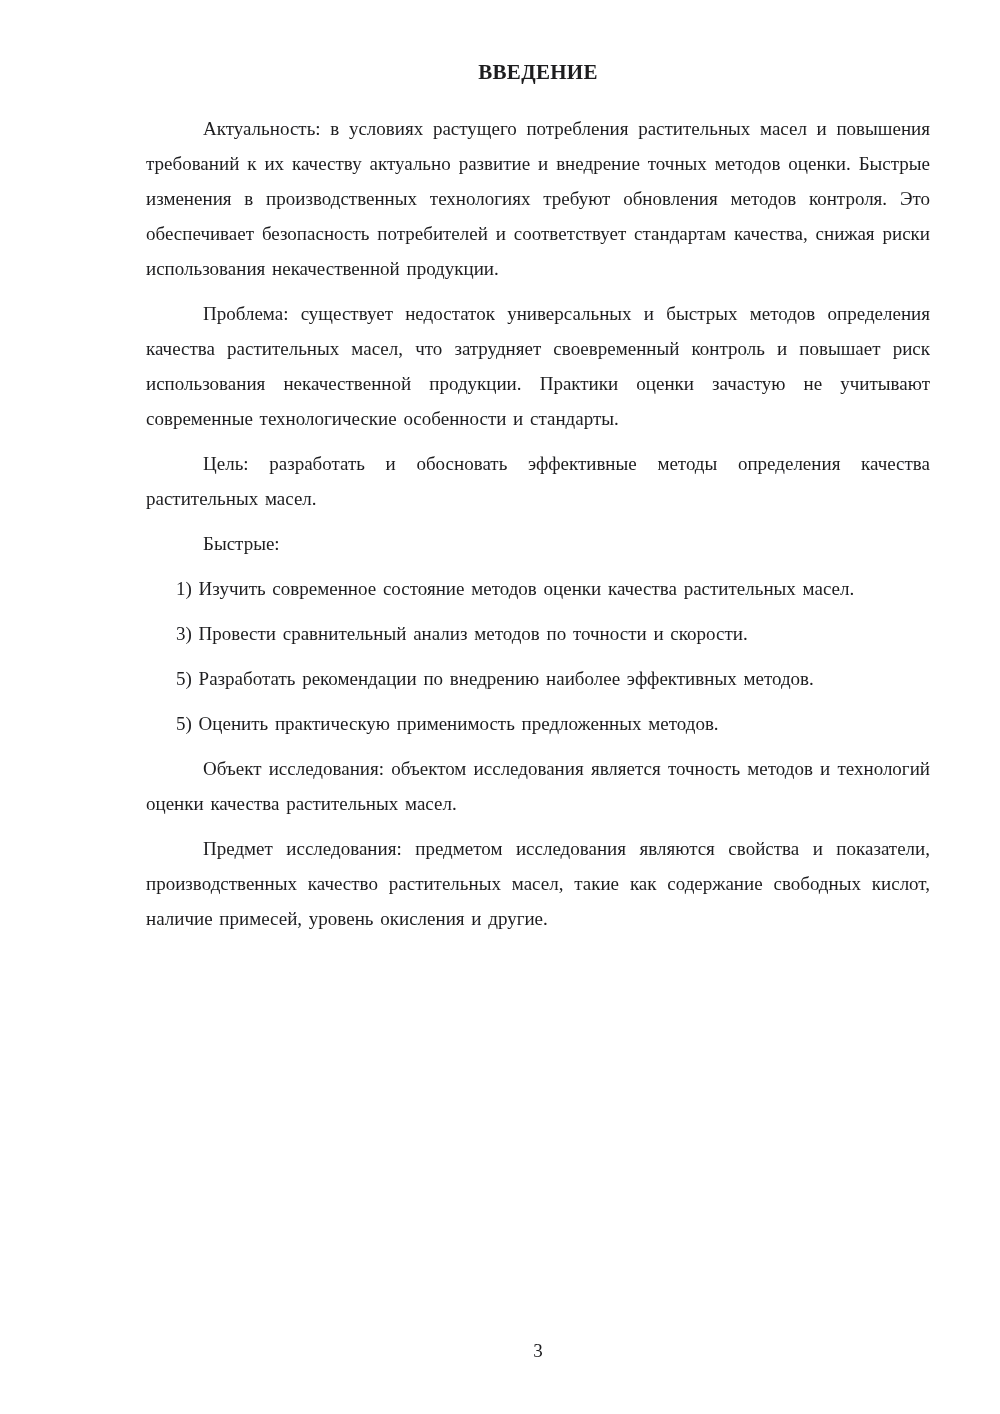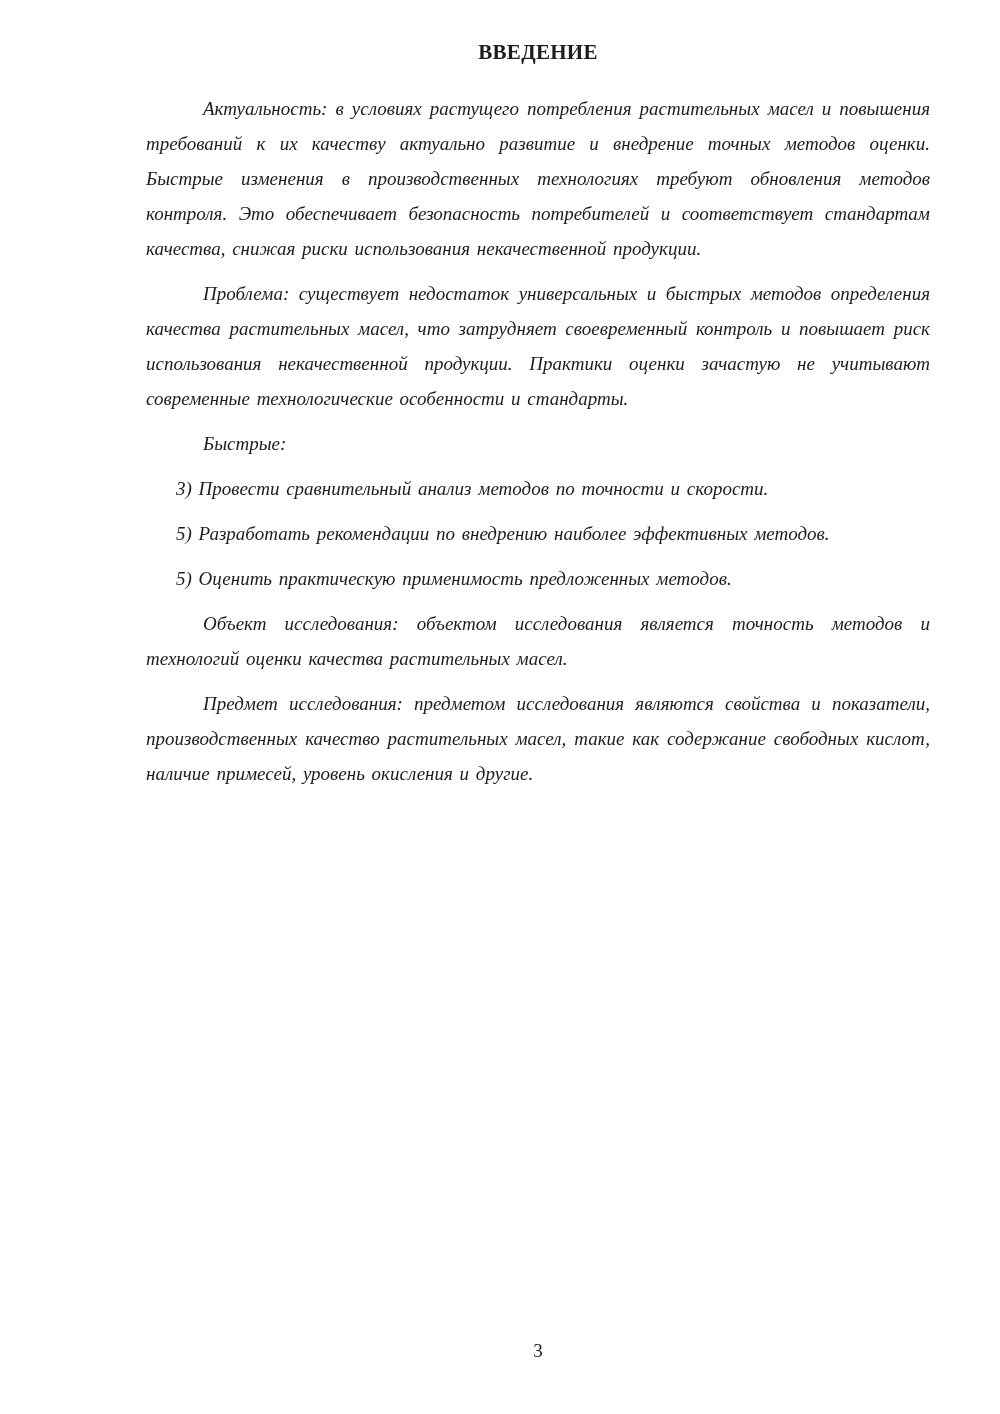--- a/index.html
+++ b/index.html
@@ -12,38 +12,37 @@
     height: 1414px;
     font-family: "Liberation Serif", serif;
     color: #1d1d1f;
     position: relative;
     overflow: hidden;
   }
   .page {
     box-sizing: border-box;
     width: 1000px;
     height: 1414px;
-    padding: 40px 70px 0 146px;
+    padding: 60px 70px 0 146px;
     position: relative;
   }
   .doc-title {
     font-size: 21px;
     font-weight: bold;
     text-align: center;
     margin: 0 0 26px 0;
     letter-spacing: 0.3px;
   }
   p.para {
     font-size: 19px;
     line-height: 35px;
     text-align: justify;
     text-indent: 57px;
     margin: 0 0 10px 0;
     word-spacing: 2px;
-    font-style: italic;
   }
   p.para.list {
     text-indent: 30px;
   }
   .page-number {
     position: absolute;
     bottom: 52px;
     left: 146px;
     right: 70px;
     text-align: center;
@@ -54,23 +53,25 @@
 <body>
 
 <div class="page">
 
   <h1 class="doc-title">ВВЕДЕНИЕ</h1>
 
   <p class="para">Актуальность: в условиях растущего потребления растительных масел и повышения требований к их качеству актуально развитие и внедрение точных методов оценки. Быстрые изменения в производственных технологиях требуют обновления методов контроля. Это обеспечивает безопасность потребителей и соответствует стандартам качества, снижая риски использования некачественной продукции.</p>
 
   <p class="para">Проблема: существует недостаток универсальных и быстрых методов определения качества растительных масел, что затрудняет своевременный контроль и повышает риск использования некачественной продукции. Практики оценки зачастую не учитывают современные технологические особенности и стандарты.</p>
 
+  <p class="para">Цель: разработать и обосновать эффективные методы определения качества растительных масел.</p>
 
   <p class="para">Быстрые:</p>
 
+  <p class="para list">1) Изучить современное состояние методов оценки качества растительных масел.</p>
 
 
   <p class="para list">3) Провести сравнительный анализ методов по точности и скорости.</p>
 
   <p class="para list">5) Разработать рекомендации по внедрению наиболее эффективных методов.</p>
 
   <p class="para list">5) Оценить практическую применимость предложенных методов.</p>
 
   <p class="para">Объект исследования: объектом исследования является точность методов и технологий оценки качества растительных масел.</p>
 

